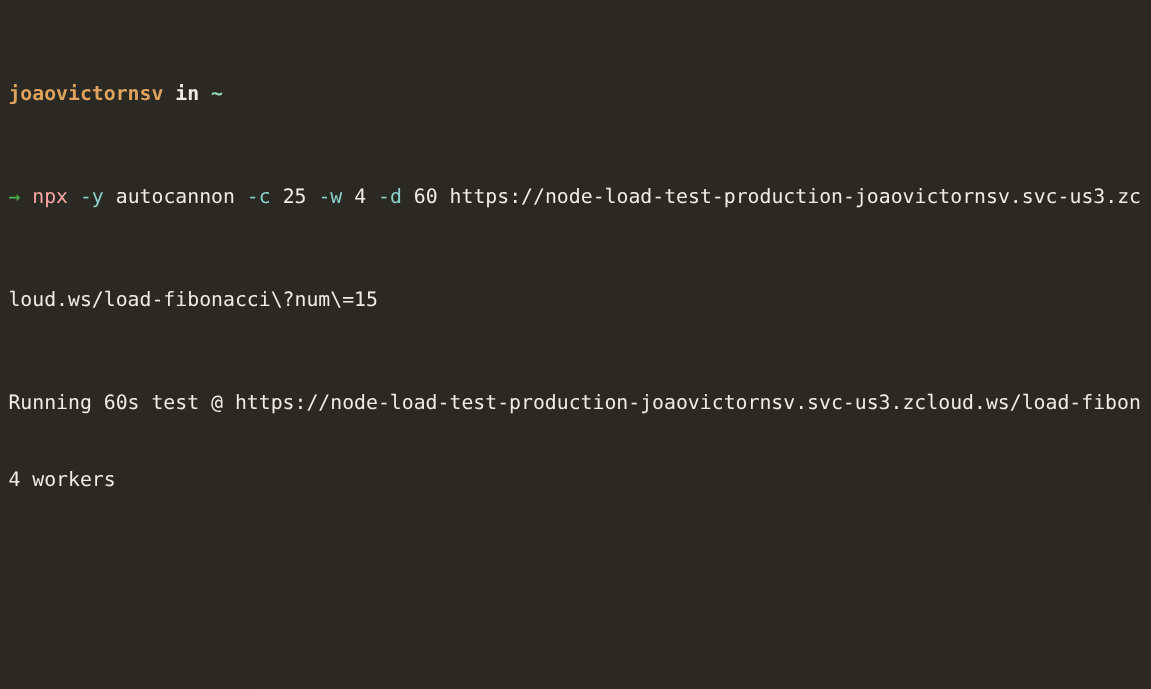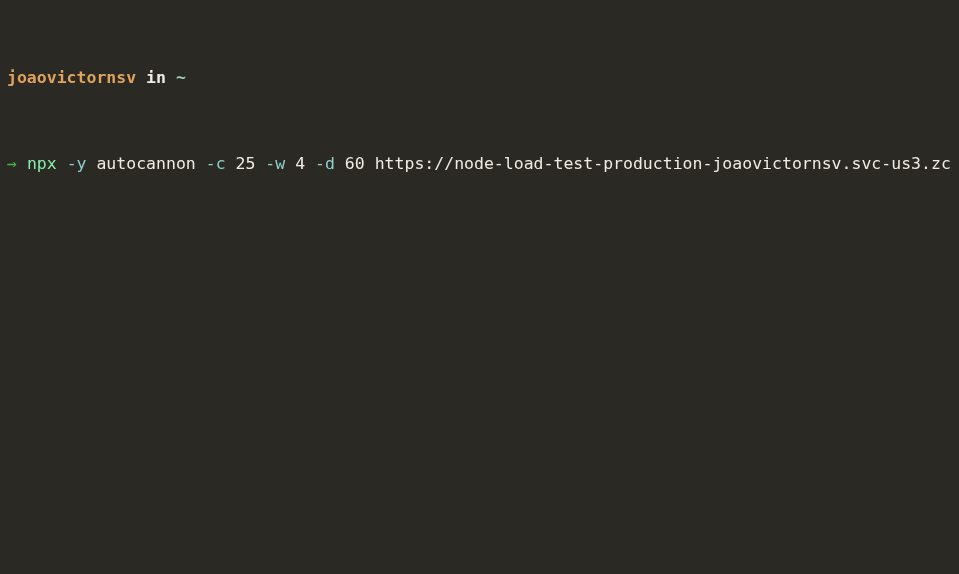--- a/index.html
+++ b/index.html
@@ -19,34 +19,37 @@
     font-size: 16.5px;
     line-height: 21.5px;
     color: #efece3;
     white-space: pre;
   }
   .line { height: 21.5px; }
   .b { font-weight: bold; }
   .orange { color: #e0a35e; }
   .dir { color: #93d6b2; }
   .arrow { color: #4eb04e; }
-  .cmd { color: #86efac; }
+  .cmd { color: #fca5a5; }
   .flag { color: #8ed1cb; }
   .white { color: #efece3; }
 </style>
 </head>
 <body>
 
 <div class="term">
 
   <div class="line"><span class="b orange">joaovictornsv</span> <span class="b white">in</span> <span class="b dir">~</span></div>
 
   <div class="line"><span class="arrow">→</span> <span class="cmd">npx</span> <span class="flag">-y</span> <span class="white">autocannon</span> <span class="flag">-c</span> <span class="white">25</span> <span class="flag">-w</span> <span class="white">4</span> <span class="flag">-d</span> <span class="white">60</span> <span class="white">https://node-load-test-production-joaovictornsv.svc-us3.zc</span></div>
 
+  <div class="line">loud.ws/load-fibonacci\?num\=15</div>
 
+  <div class="line">Running 60s test @ https://node-load-test-production-joaovictornsv.svc-us3.zcloud.ws/load-fibon</div>
+  <div class="line">4 workers</div>
   
   
 
   
 
   
 
   
   
   

